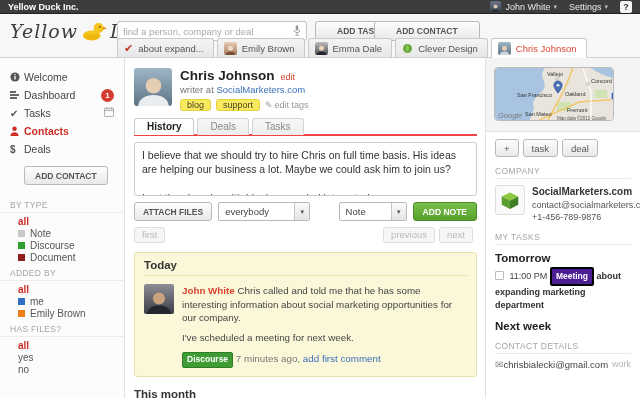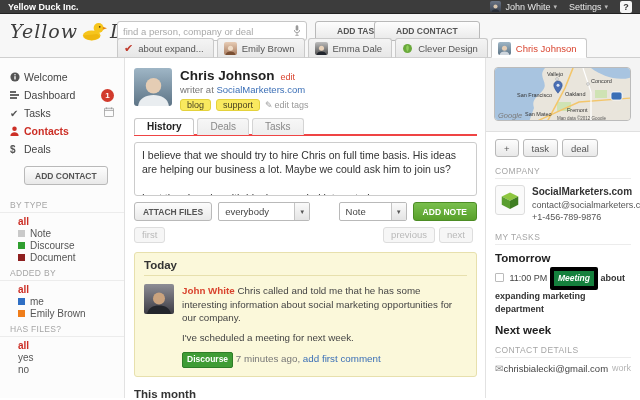--- a/index.html
+++ b/index.html
@@ -133,36 +133,36 @@
   .entry-meta { margin-top:7px; color:#777; }
   .badge { display:inline-block; color:#fff; font-weight:bold; font-size:8.5px;
            padding:1px 4px; border-radius:2px; }
   .badge-discourse { background:#3f9c35; border:1px solid #2f7d27; }
   .month-title { margin-top:11px; font-size:11.5px; font-weight:bold; color:#333;
                  padding-bottom:4px; border-bottom:1px solid #e4e4e4; }
 
   
   .rsb { width:155px; background:#fff; border-left:1px solid #e2e2e2; overflow:hidden; }
   .map-panel { background:#f4f4f4; padding:9px 8px 10px; border-bottom:1px solid #e0e0e0; }
-  .map-box { width:137px; height:54px; border:1px solid #bbb; border-radius:4px; overflow:hidden; background:#e9e5dc; cursor:pointer; }
+  .map-box { width:120px; height:54px; border:1px solid #bbb; border-radius:4px; overflow:hidden; background:#e9e5dc; cursor:pointer; }
   .rsb-inner { padding:7px 9px 0; }
   .qa-row { display:flex; }
   .qa-row .btn { height:18px; padding:0 8px; margin-right:4px; font-weight:normal; font-size:9.5px; color:#555; }
   .rsb-h { margin-top:9px; color:#a5a5a5; font-size:8.5px; letter-spacing:.4px;
            border-bottom:1px solid #ececec; padding-bottom:2px; }
   .company-row { display:flex; margin-top:6px; }
   .co-logo { width:30px; height:30px; border:1px solid #ddd; border-radius:3px; background:#fafafa;
              display:flex; align-items:center; justify-content:center; flex:0 0 30px; }
   .co-info { margin-left:7px; font-size:9px; color:#555; line-height:1.35; }
   .co-name { font-size:10px; font-weight:bold; color:#333; }
   .task-group-title { margin-top:7px; font-size:11.5px; font-weight:bold; color:#222; }
   .task-line { margin-top:3px; font-size:9px; color:#444; line-height:1.5; }
   .task-line .cb { display:inline-block; width:9px; height:9px; border:1px solid #bbb; background:#fff;
                    border-radius:1px; vertical-align:-1px; margin-right:3px; cursor:pointer; }
-  .badge-meeting { background:#15803d; border:4px solid #000000;font-style:italic; }
+  .badge-meeting { background:#4c1d95; border:2px solid #000000; }
   .badge-call { background:#3f9c35; border:1px solid #2f7d27; }
   .task-line b { color:#333; }
   .cd-row { display:flex; align-items:center; margin-top:5px; font-size:9.5px; color:#444; }
   .cd-ico { width:14px; color:#888; font-size:10px; display:inline-flex; }
   .cd-label { color:#b5b5b5; margin-left:4px; font-size:9px; }
   .map-box text { font-family:"Liberation Sans", sans-serif; }
 </style>
 </head>
 <body>
 

